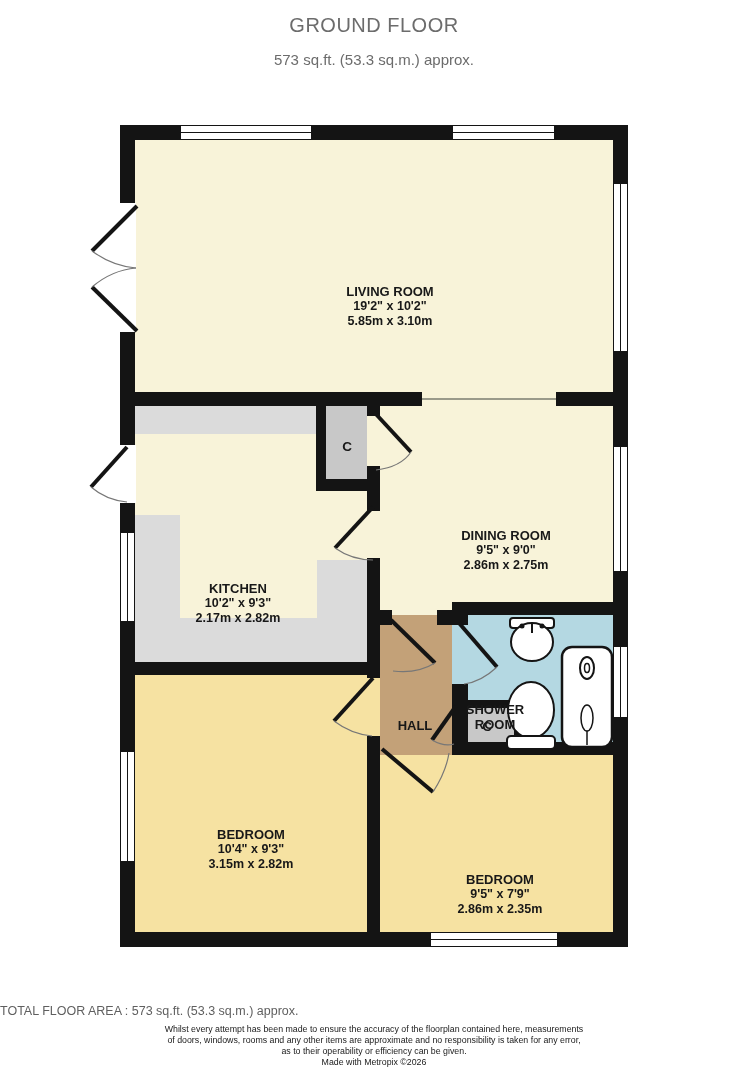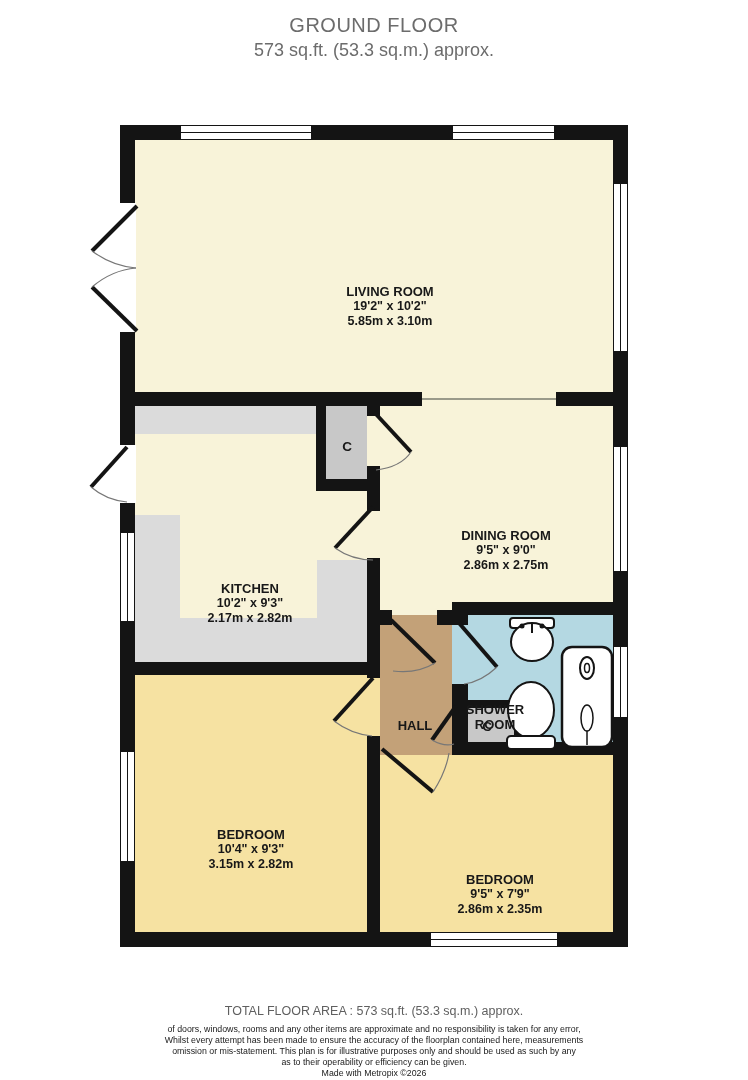--- a/index.html
+++ b/index.html
@@ -1,21 +1,21 @@
 <!DOCTYPE html>
 <html><head>
 <meta charset="utf-8">
 <style>
   html,body{margin:0;padding:0;background:#ffffff;}
   #stage{position:relative;width:748px;height:1080px;background:#ffffff;overflow:hidden;
          font-family:"Liberation Sans",sans-serif;}
   
   .hdr{position:absolute;left:0;top:14px;width:748px;text-align:center;color:#6c6c6c;}
   .hdr .t1{font-size:20px;letter-spacing:0.5px;}
-  .hdr .t2{font-size:18px;margin-top:3px;}
+  .hdr .t2{font-size:15px;margin-top:14px;}
   
   .fill,.wall,.window,.opening,.archline{position:absolute;box-sizing:border-box;}
   .wall{background:#141414;}
   .fill.cream{background:#f8f3d9;}
   .fill.yellow{background:#f6e2a2;}
   .fill.tan{background:#c3a178;}
   .fill.blue{background:#b4d8e2;}
   .fill.closet{background:#c8c8c8;}
   .fill.counter{background:#dbdbdb;}
   .opening{background:#ffffff;}
@@ -23,21 +23,21 @@
   .window{background:#ffffff;border:1px solid #141414;}
   .window.h::after{content:'';position:absolute;left:0;right:0;top:50%;height:1px;margin-top:-0.5px;background:#141414;}
   .window.v::after{content:'';position:absolute;top:0;bottom:0;left:50%;width:1px;margin-left:-0.5px;background:#141414;}
   #doors{position:absolute;left:0;top:0;pointer-events:none;}
   
   .room-label{position:absolute;text-align:center;font-weight:bold;color:#181818;
               font-size:12.5px;line-height:15px;}
   .room-label .nm{font-size:13px;margin-top:43px;}
   .c-label{position:absolute;text-align:center;font-weight:bold;color:#181818;font-size:13.5px;}
   
-  .ftr-total{position:absolute;left:0;top:1004px;width:748px;text-align:center;
+  .ftr-total{position:absolute;left:0;top:1004px;width:748px;
              color:#5f5f5f;font-size:12.5px;}
   .ftr-small{position:absolute;left:64px;top:1024px;width:620px;text-align:center;
              color:#1a1a1a;font-size:8.8px;line-height:11px;}
 </style>
 </head>
 <body>
 
 <div id="stage">
 
   <div class="hdr">
@@ -150,21 +150,21 @@
         <path d="M587 731 L587 745" stroke="#141414" stroke-width="1.5" fill="none"></path>
       </g>
     </svg>
 
     <div class="room-label" style="left:290px;top:241px;width:200px">
       <div class="nm">LIVING ROOM</div>
       <div>19'2"  x 10'2"</div>
       <div>5.85m  x 3.10m</div>
     </div>
 
-    <div class="room-label" style="left:150px;top:538px;width:200px">
+    <div class="room-label" style="left:138px;top:538px;width:200px">
       <div class="nm">KITCHEN</div>
       <div>10'2"  x 9'3"</div>
       <div>2.17m  x 2.82m</div>
     </div>
 
     <div class="room-label" style="left:406px;top:485px;width:200px">
       <div class="nm">DINING ROOM</div>
       <div>9'5"  x 9'0"</div>
       <div>2.86m  x 2.75m</div>
     </div>
@@ -189,20 +189,19 @@
     <div class="room-label" style="left:400px;top:829px;width:200px">
       <div class="nm">BEDROOM</div>
       <div>9'5"  x 7'9"</div>
       <div>2.86m  x 2.35m</div>
     </div>
 
   </div>
 
   <div class="ftr-total">TOTAL FLOOR AREA : 573 sq.ft. (53.3 sq.m.) approx.</div>
   <div class="ftr-small">
+    <div>Whilst every attempt has been made to ensure the accuracy of the floorplan contained here, measurements</div>
     <div>of doors, windows, rooms and any other items are approximate and no responsibility is taken for any error,</div>
-    <div>Whilst every attempt has been made to ensure the accuracy of the floorplan contained here, measurements</div>
-    <div>omission or mis-statement. This plan is for illustrative purposes only and should be used as such by any</div>
     <div>as to their operability or efficiency can be given.</div>
     <div>Made with Metropix ©2026</div>
   </div>
 
 </div>
 
 </body></html>

